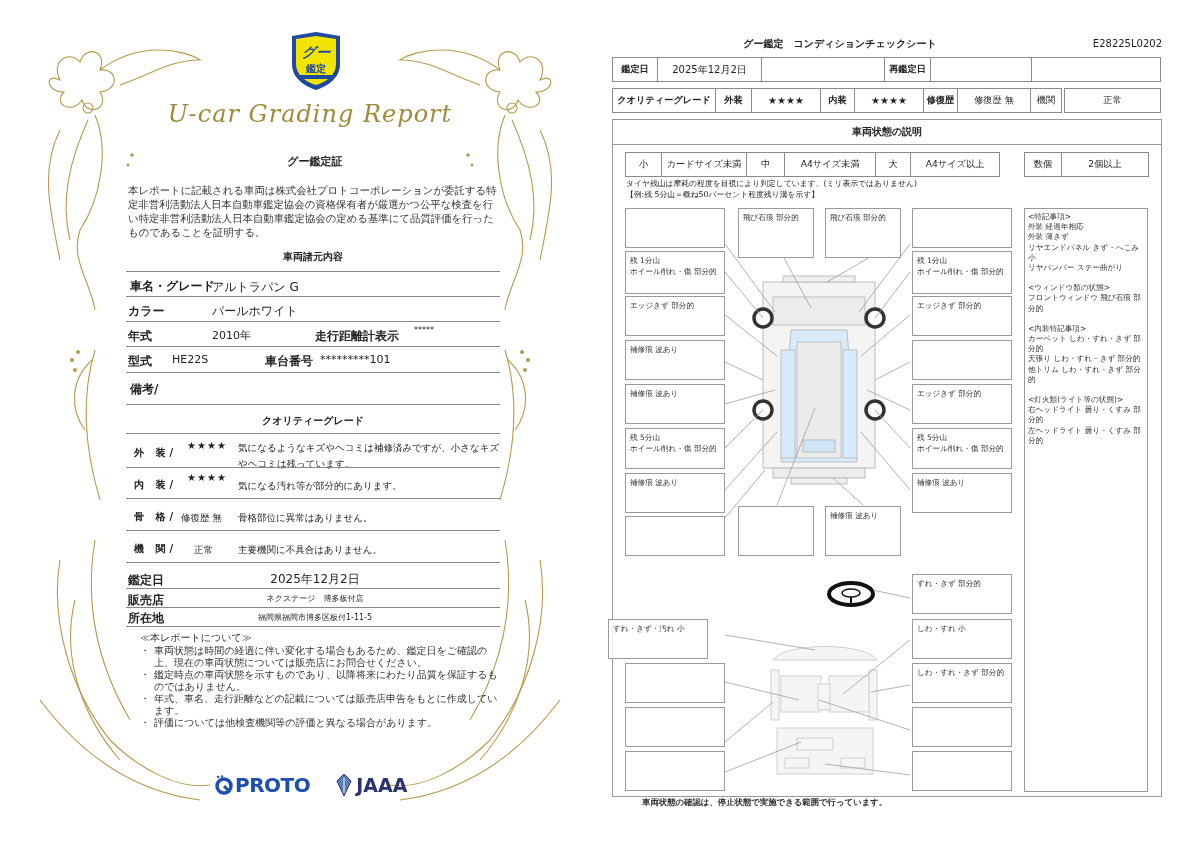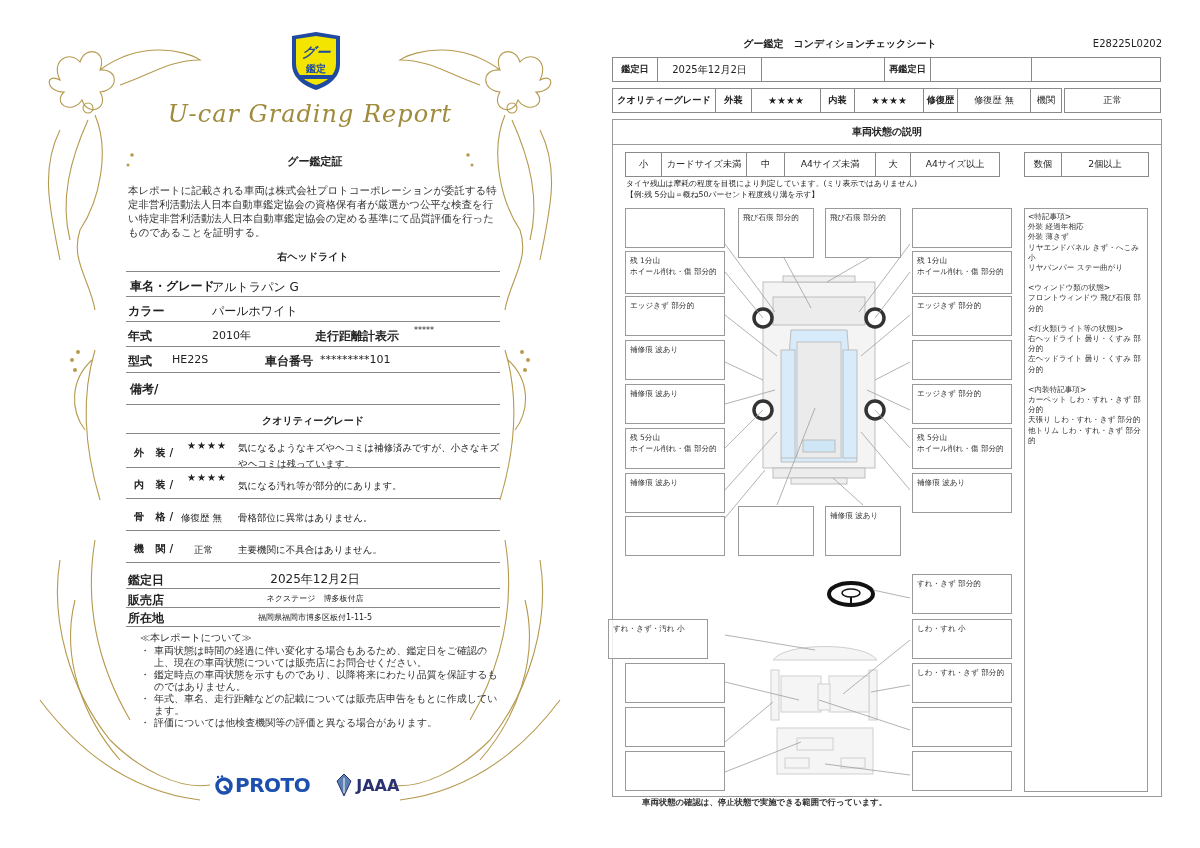--- a/index.html
+++ b/index.html
@@ -26,21 +26,21 @@
   .stars { position: absolute; font-size: 10px; letter-spacing: 1px; }
   .desc { position: absolute; font-size: 9.5px; line-height: 16px; color: #222; }
 
   .notes-head { position: absolute; left: 140px; top: 631px; font-family: "DejaVu Serif", serif; font-size: 10px; color: #333; }
   .notes { position: absolute; left: 140px; top: 645px; width: 360px; list-style: none; font-family: "DejaVu Serif", serif; font-size: 10px; line-height: 12px; color: #333; }
   .notes li { position: relative; padding-left: 14px; }
   .notes li::before { content: "・"; position: absolute; left: 0; }
 
   .logos { position: absolute; left: 215px; top: 770px; height: 30px; display: flex; align-items: center; gap: 26px; }
   .logo-proto { font-size: 20px; font-weight: bold; color: #1c4fae; letter-spacing: -0.5px; display: flex; align-items: center; gap: 2px; }
-  .logo-jaaa { font-size: 16px; font-weight: bold; color: #2a3370; display: flex; align-items: center; gap: 4px; }
+  .logo-jaaa { font-size: 19px; font-weight: bold; color: #2a3370; display: flex; align-items: center; gap: 4px; }
 
   
   .right { position: absolute; left: 605px; top: 0; width: 595px; height: 848px; font-size: 9px; }
   .r-title { position: absolute; left: 0; width: 470px; top: 37px; text-align: center; font-size: 10px; font-weight: bold; }
   .r-code { position: absolute; right: 38px; top: 38px; font-size: 10px; }
   .cell { position: absolute; border: 1px solid #8a8a8a; display: flex; align-items: center; justify-content: center; font-size: 9.2px; background: #fff; }
   .frame { position: absolute; left: 7px; top: 119px; width: 550px; height: 678px; border: 1.5px solid #999; }
   .frame-head { position: absolute; left: 7px; top: 119px; width: 550px; height: 26px; border-bottom: 1.5px solid #999; display: flex; align-items: center; justify-content: center; font-size: 10px; font-weight: bold; }
   .tire-note { position: absolute; left: 21px; top: 179px; font-size: 7.8px; line-height: 10.5px; color: #222; }
   .box { position: absolute; border: 1px solid #9a9a9a; background: rgba(255,255,255,0.85); font-size: 7.6px; line-height: 11px; padding: 3px 4px; color: #333; }
@@ -106,21 +106,21 @@
     <path d="M10 9 L30 6 L50 9 L50 34 C50 45 40 52 30 55 C20 52 10 45 10 34 Z" fill="#f3e500"></path>
     <text x="30" y="27" text-anchor="middle" font-size="14" font-weight="bold" fill="#1f4aa0" font-family="DejaVu Sans, sans-serif" font-style="italic">グー</text>
     <text x="30" y="42" text-anchor="middle" font-size="10" font-weight="bold" fill="#1f4aa0" font-family="DejaVu Sans, sans-serif">鑑定</text>
     <rect x="12" y="45" width="36" height="4" fill="#1f4aa0"></rect>
   </svg>
 
   <div class="title-script">U-car Grading Report</div>
   <div class="cert-title">グー鑑定証</div>
   <div class="intro">本レポートに記載される車両は株式会社プロトコーポレーションが委託する特定非営利活動法人日本自動車鑑定協会の資格保有者が厳選かつ公平な検査を行い特定非営利活動法人日本自動車鑑定協会の定める基準にて品質評価を行ったものであることを証明する。</div>
 
-  <div class="section-head" style="top:250px">右ヘッドライト</div>
+  <div class="section-head" style="top:250px">車両諸元内容</div>
   <div class="rule" style="top:271px"></div>
   <div class="field b" style="left:130px;top:278px">車名・グレード</div>
   <div class="field" style="left:212px;top:279px">アルトラパン G</div>
   <div class="rule" style="top:296px"></div>
   <div class="field b" style="left:128px;top:303px">カラー</div>
   <div class="field" style="left:212px;top:303px">パールホワイト</div>
   <div class="rule" style="top:321px"></div>
   <div class="field b" style="left:128px;top:328px">年式</div>
   <div class="field" style="left:212px;top:328px;font-size:11px">2010年</div>
   <div class="field b" style="left:315px;top:328px">走行距離計表示</div>
@@ -356,26 +356,26 @@
       <div>外装 経過年相応</div>
       <div>外装 薄きず</div>
       <div>リヤエンドパネル きず・へこみ 小</div>
       <div>リヤバンパー ステー曲がり</div>
     </div>
     <div class="grp">
       <div>&lt;ウィンドウ類の状態&gt;</div>
       <div>フロントウィンドウ 飛び石痕 部分的</div>
     </div>
     <div class="grp">
-      <div>&lt;灯火類(ライト等の状態)&gt;</div>
-      <div>右ヘッドライト 曇り・くすみ 部分的</div>
-      <div>左ヘッドライト 曇り・くすみ 部分的</div>
-    </div>
-    <div class="grp">
       <div>&lt;内装特記事項&gt;</div>
       <div>カーペット しわ・すれ・きず 部分的</div>
       <div>天張り しわ・すれ・きず 部分的</div>
       <div>他トリム しわ・すれ・きず 部分的</div>
     </div>
+    <div class="grp">
+      <div>&lt;灯火類(ライト等の状態)&gt;</div>
+      <div>右ヘッドライト 曇り・くすみ 部分的</div>
+      <div>左ヘッドライト 曇り・くすみ 部分的</div>
+    </div>
   </div>
 
   <div class="footer">車両状態の確認は、停止状態で実施できる範囲で行っています。</div>
 </div>
 
 </body></html>

